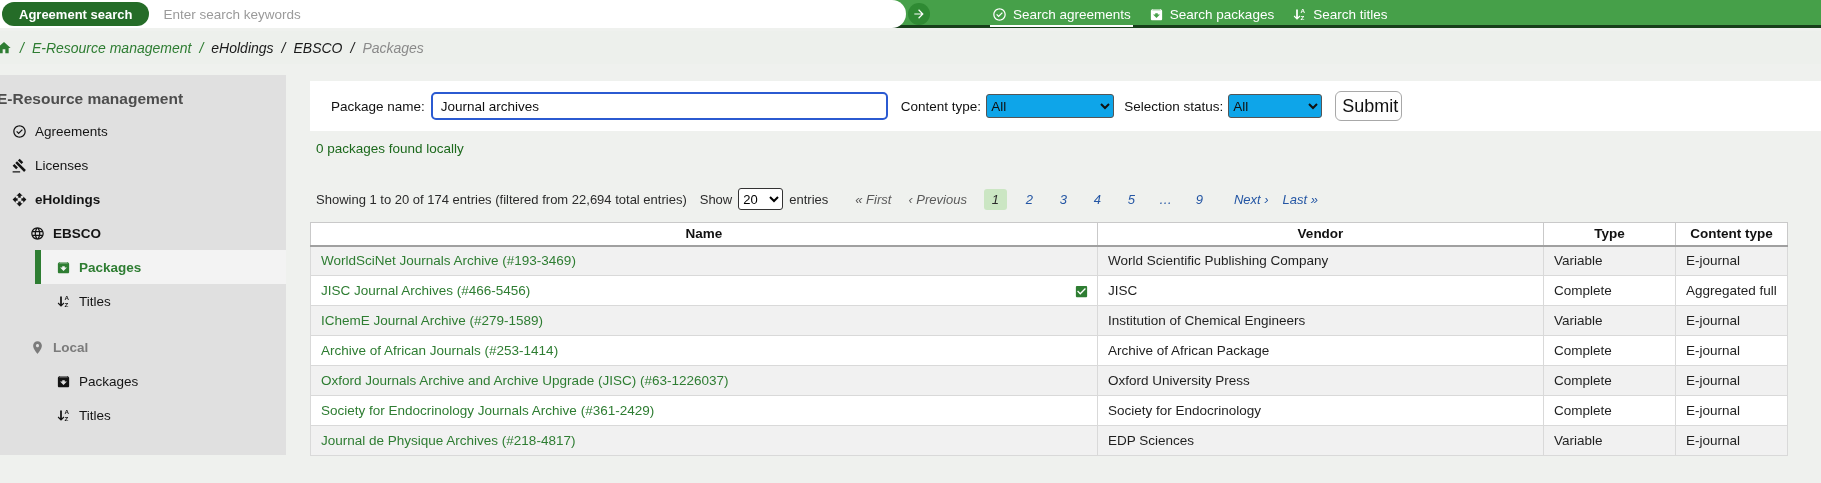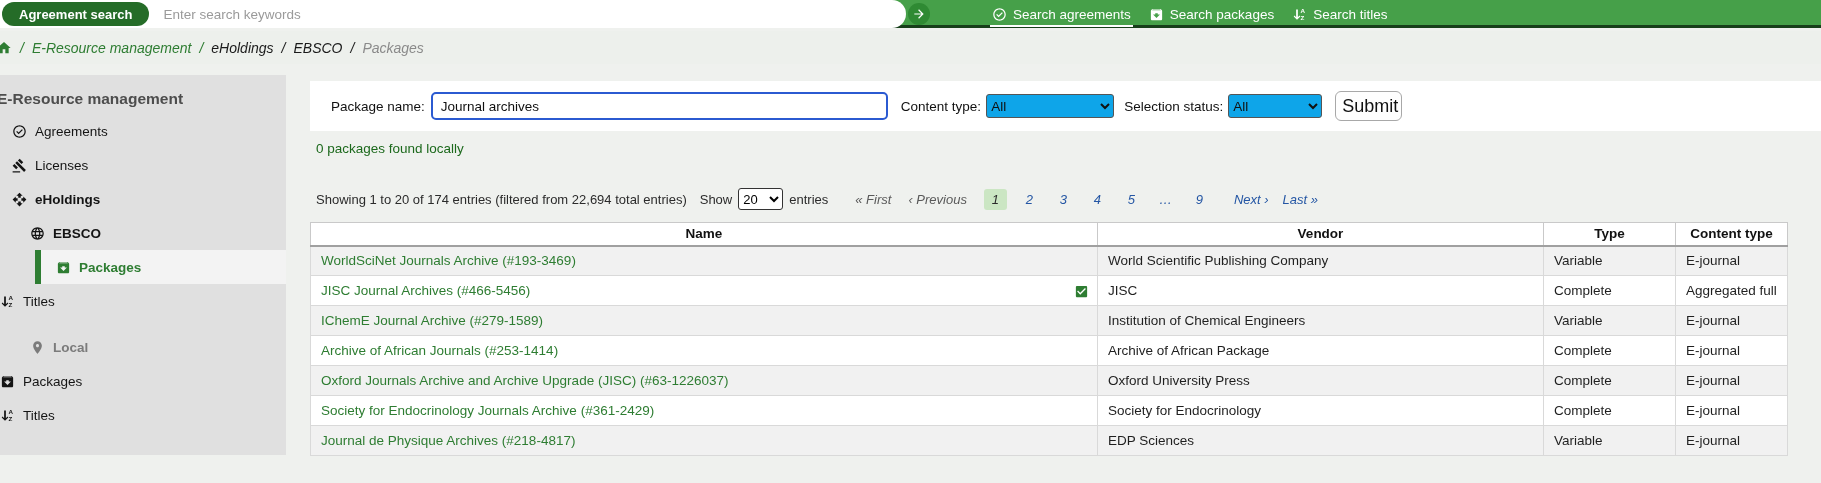--- a/index.html
+++ b/index.html
@@ -39,21 +39,21 @@
   .crumb.style-dark{color:#1a1a1a;}
   .crumb.style-muted{color:#8a8a8a;}
 
   
   .sidebar{position:absolute;left:0;top:75px;width:286px;height:380px;background:#e0e0e0;}
   .sidebar-title{margin:15px 0 6px -3px;font-size:15.5px;font-weight:700;color:#4d4d4d;}
   .sideitem{display:flex;align-items:center;gap:8px;height:34px;font-size:13.5px;color:#141414;cursor:pointer;}
   .sideitem .icon{width:15px;height:15px;}
   .sideitem.depth-1{padding-left:12px;}
   .sideitem.depth-2{padding-left:30px;}
-  .sideitem.depth-3{}
+  .sideitem.depth-3{padding-left:56px;}
   .sideitem.emphasis-bold{font-weight:700;}
   .sideitem.emphasis-muted{font-weight:700;color:#7b7b7b;}
   .sideitem.gap-before{margin-top:12px;}
   .sideitem.active{background:#f3f3f3;border-left:6px solid var(--brand-green);margin-left:35px;padding-left:15px;color:var(--brand-green);font-weight:700;}
 
   
   .formcard{position:absolute;left:310px;top:81px;right:0;height:50px;background:#fff;display:flex;align-items:center;padding-left:21px;font-size:13.5px;color:#111;}
   .pkginput{width:457px;height:16px;margin-left:6px;border:2px solid var(--focus-blue);border-radius:5px;padding:12px 8px;font-size:13.5px;color:#111;outline:none;font-family:inherit;}
   .flabel{flex:none;}
   .lbl2{margin-left:13px;}

